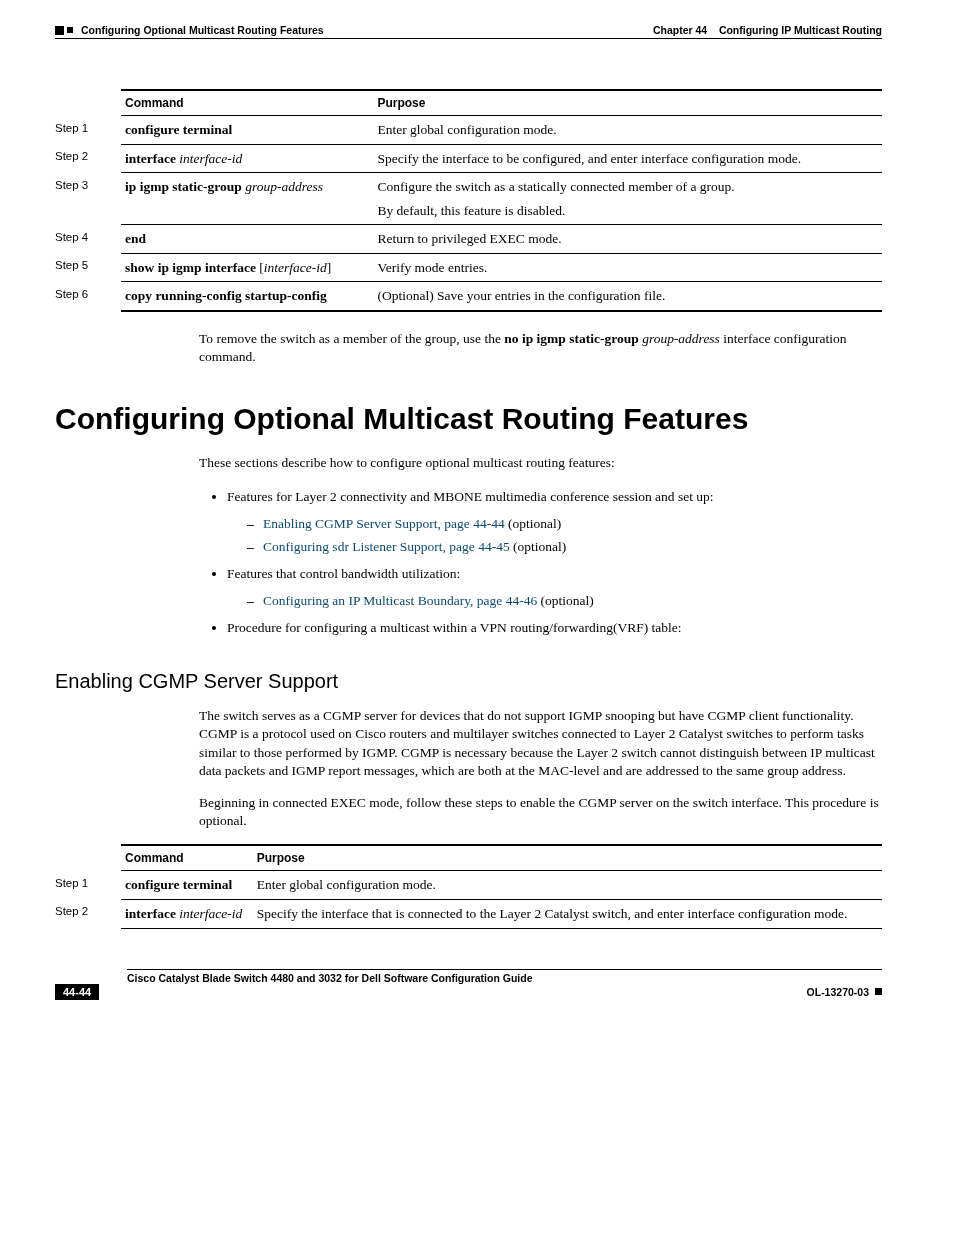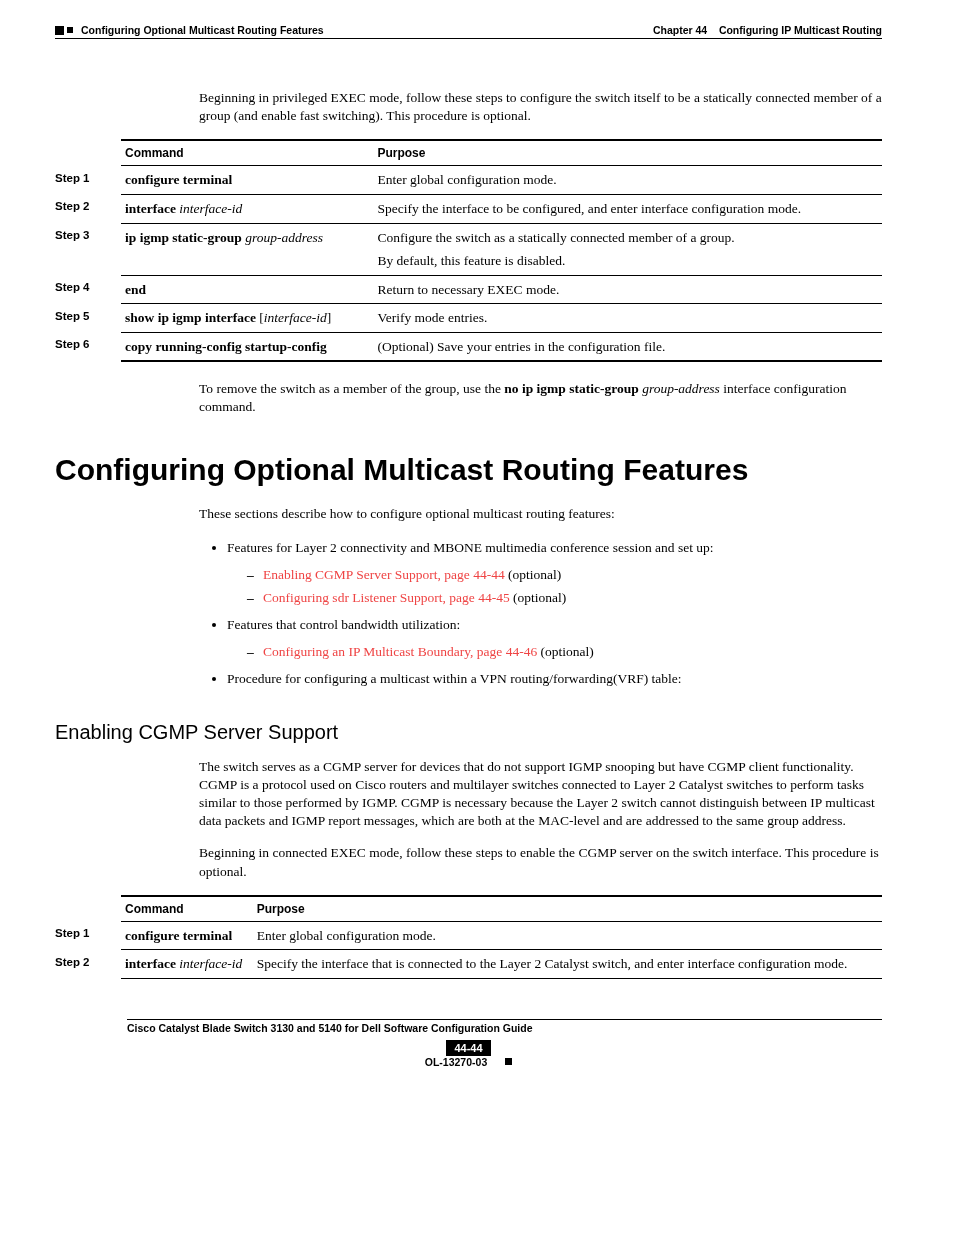--- a/index.html
+++ b/index.html
@@ -82,21 +82,21 @@
     position: relative;
     line-height: 1.7;
   }
   ul.dashes li::before {
     content: "–";
     position: absolute;
     left: -16px;
     font-weight: bold;
   }
   a.link {
-    color: #ef4444;
+    color: #0c4a6e;
     text-decoration: none;
   }
   table.steps {
     border-collapse: collapse;
     width: 100%;
     margin: 14px 0 18px 0;
     font-size: 13.5px;
   }
   table.steps th {
     font-family: Arial, Helvetica, sans-serif;
@@ -108,21 +108,21 @@
     padding: 5px 4px;
   }
   table.steps td {
     border-bottom: 1px solid #000;
     padding: 5px 4px;
     vertical-align: top;
     line-height: 1.3;
   }
   table.steps td.step-label {
     font-family: Arial, Helvetica, sans-serif;
-    font-weight: bold;
+    font-weight: normal;
     font-size: 11.5px;
     border-bottom: none;
     width: 58px;
     padding-left: 0;
   }
   table.steps th.step-label-th {
     border-top: none;
     border-bottom: none;
     width: 58px;
   }
@@ -139,37 +139,35 @@
   .footer-title {
     font-family: Arial, Helvetica, sans-serif;
     font-weight: bold;
     font-size: 10.5px;
     margin-left: 72px;
   }
   .footer-bar {
     display: flex;
     justify-content: space-between;
     align-items: center;
-    margin-top: 6px;
+    margin-top: 0;
     font-family: Arial, Helvetica, sans-serif;
     font-size: 10.5px;
     font-weight: bold;
-    flex-direction: column;
   }
   .page-num-box {
     background: #000;
     color: #fff;
     padding: 2px 8px;
     font-size: 11px;
     display: inline-block;
   }
   .footer-right {
     display: flex;
     align-items: center;
-    gap: 12px;
   }
   .footer-right .sq-sm {
     width: 7px;
     height: 7px;
     background: #000;
     margin-left: 6px;
   }
 </style>
 </head>
 <body>
@@ -182,21 +180,20 @@
       <span class="sq small"></span>
       <span>Configuring Optional Multicast Routing Features</span>
     </div>
     <div>
       <span>Chapter 44</span>&nbsp;&nbsp;&nbsp;
       <span>Configuring IP Multicast Routing</span>
     </div>
   </div>
   <hr class="top-rule">
 
-  <p class="body-text">Beginning in privileged EXEC mode, follow these steps to configure the switch itself to be a statically connected member of a group (and enable fast switching). This procedure is optional.</p>
 
   <table class="steps">
     <thead>
       <tr>
         <th class="step-label-th"></th>
         <th>Command</th>
         <th>Purpose</th>
       </tr>
     </thead>
     <tbody>
@@ -214,21 +211,21 @@
         <td class="step-label">Step 3</td>
         <td class="cmd"><span class="b">ip igmp static-group</span><span class="i"> group-address</span></td>
         <td>
           <span>Configure the switch as a statically connected member of a group.</span>
           <span class="purpose-sub">By default, this feature is disabled.</span>
         </td>
       </tr>
       <tr>
         <td class="step-label">Step 4</td>
         <td class="cmd"><span class="b">end</span></td>
-        <td>Return to necessary EXEC mode.</td>
+        <td>Return to privileged EXEC mode.</td>
       </tr>
       <tr>
         <td class="step-label">Step 5</td>
         <td class="cmd"><span class="b">show ip igmp interface</span> [<span class="i">interface-id</span>]</td>
         <td>Verify mode entries.</td>
       </tr>
       <tr class="lastrow">
         <td class="step-label">Step 6</td>
         <td class="cmd"><span class="b">copy running-config startup-config</span></td>
         <td>(Optional) Save your entries in the configuration file.</td>
@@ -284,21 +281,21 @@
       </tr>
       <tr>
         <td class="step-label">Step 2</td>
         <td class="cmd"><span class="b">interface</span><span class="i"> interface-id</span></td>
         <td>Specify the interface that is connected to the Layer 2 Catalyst switch, and enter interface configuration mode.</td>
       </tr>
     </tbody>
   </table>
 
   <hr class="footer-rule">
-  <div class="footer-title">Cisco Catalyst Blade Switch 3130 and 5140 for Dell Software Configuration Guide</div>
+  <div class="footer-title">Cisco Catalyst Blade Switch 4480 and 3032 for Dell Software Configuration Guide</div>
   <div class="footer-bar">
     <span class="page-num-box">44-44</span>
     <span class="footer-right">
       <span>OL-13270-03</span>
       <span class="sq-sm"></span>
     </span>
   </div>
 
 </div>
 

